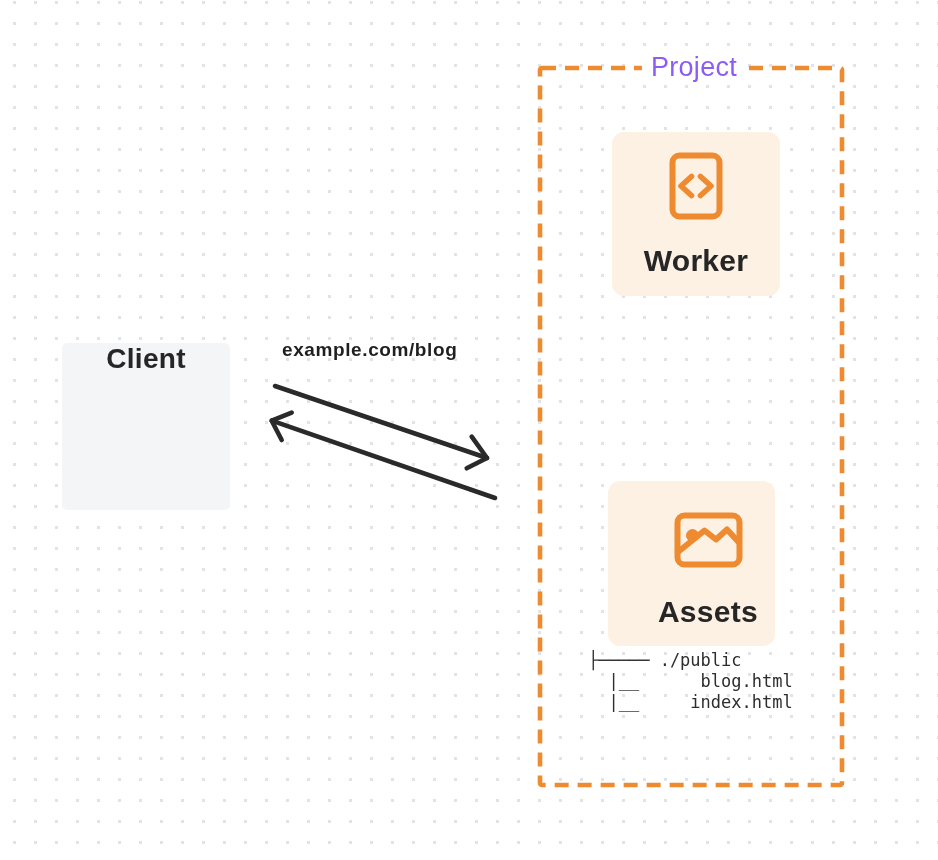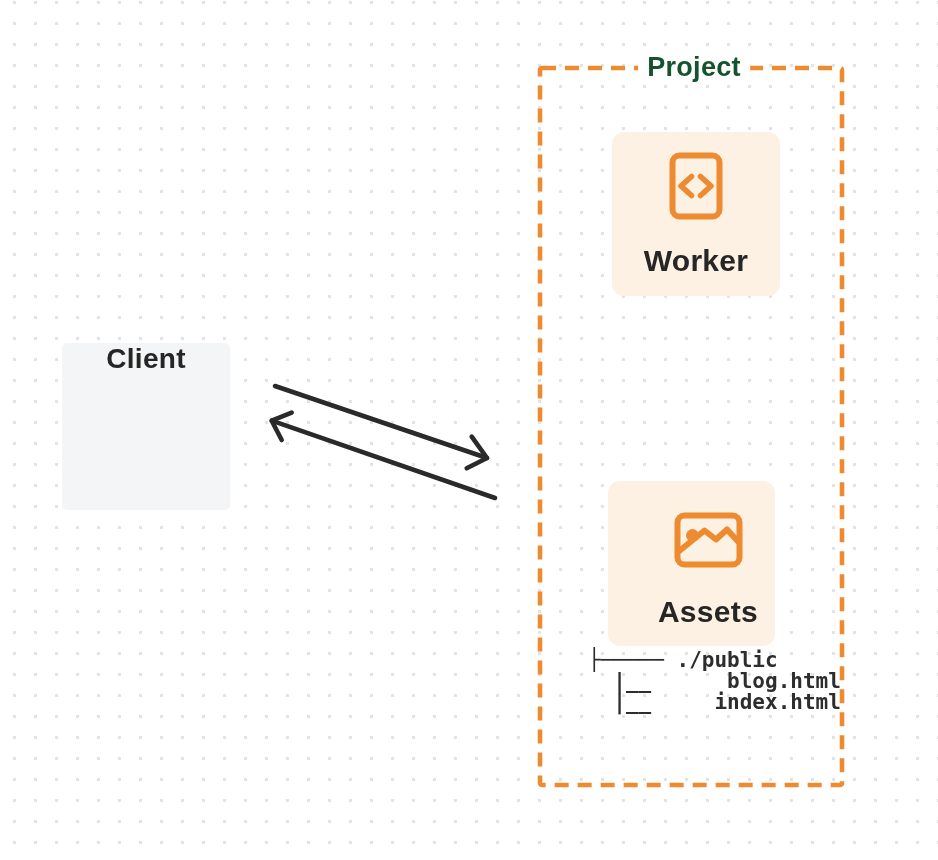--- a/index.html
+++ b/index.html
@@ -32,50 +32,51 @@
   .arrows path,.arrows polyline{
     fill:none;stroke:#2a2a2a;stroke-width:4.6;
     stroke-linecap:round;stroke-linejoin:round;
   }
   
   .pbox{left:533px;top:61px;pointer-events:none;}
   .pbox rect{fill:none;stroke:#ee8b30;stroke-width:4.6;stroke-dasharray:14 9;}
   .project-label{
     left:694px;top:50px;transform:translateX(-50%);
     background:#ffffff;padding:0 9px;
-    font-size:27px;font-weight:bold;letter-spacing:.3px;color:#14532d;
+    font-size:27px;font-weight:normal;letter-spacing:.3px;color:#8b5cf6;
     line-height:34px;white-space:nowrap;
   }
   
   .node-card{
     background:#fdf1e3;border-radius:12px;
     display:flex;flex-direction:column;align-items:center;justify-content:center;
   }
   .worker-card{left:612px;top:132px;width:168px;height:164px;gap:25px;box-sizing:border-box;}
   .assets-card{left:608px;top:481px;width:167px;height:165px;gap:28px;padding-top:12px;box-sizing:border-box;padding-left:33px;}
   .node-card .lbl{font-size:30px;font-weight:bold;letter-spacing:.3px;color:#262626;line-height:32px;}
   .icon-svg{display:block;}
   .icon-svg *{stroke:#ee8b30;}
   
   .tree{
     left:588px;top:650px;
     font-family:"DejaVu Sans Mono","Liberation Mono",monospace;
-    font-size:21px;line-height:21px;font-weight:bold;color:#2d2d2d;
+    font-size:17px;line-height:21px;font-weight:normal;color:#2d2d2d;
   }
   .tree span{display:block;white-space:pre;}
 </style>
 </head>
 <body>
 
 <div id="canvas">
 
   <div class="abs client-card">
     <span class="lbl">Client</span>
   </div>
 
+  <div class="abs url-label">example.com/blog</div>
 
   <svg class="abs arrows" width="938" height="860">
     <g>
       <path d="M275 386 L487 458"></path>
       <polyline points="471.7,436.7 487,458 466.7,468.3"></polyline>
     </g>
     <g>
       <path d="M495 498 L271.7 420.7"></path>
       <polyline points="291.7,412.7 271.7,420.7 281.7,440"></polyline>
     </g>

